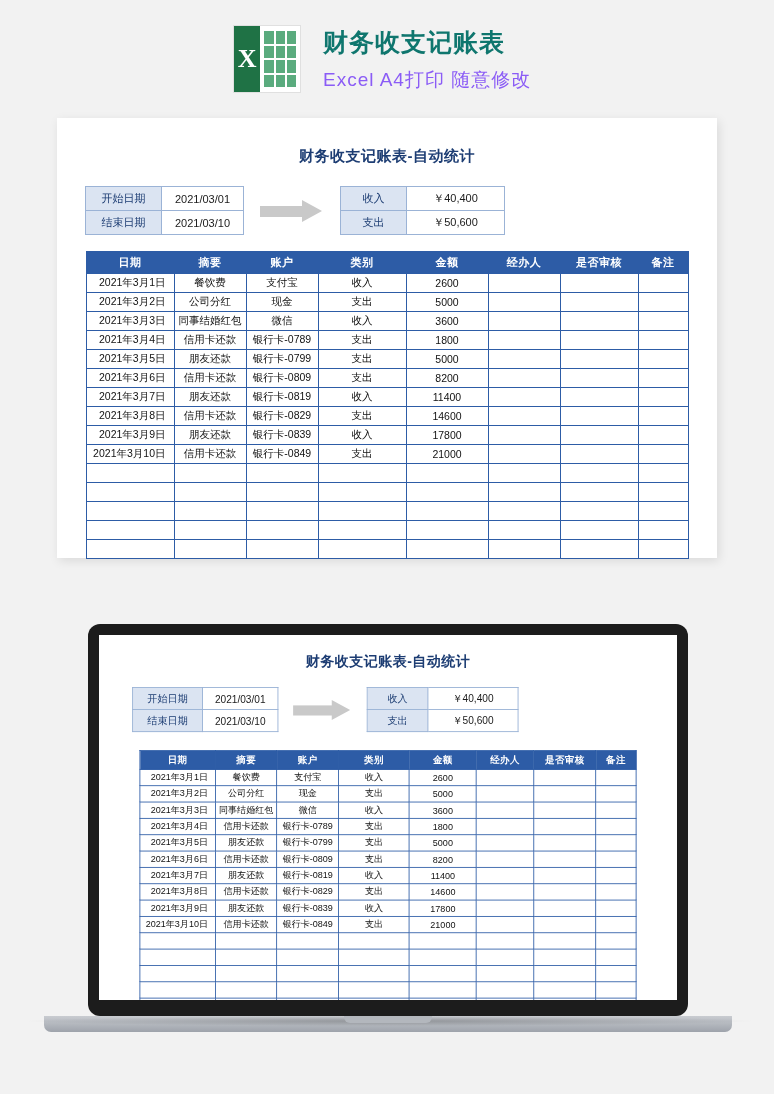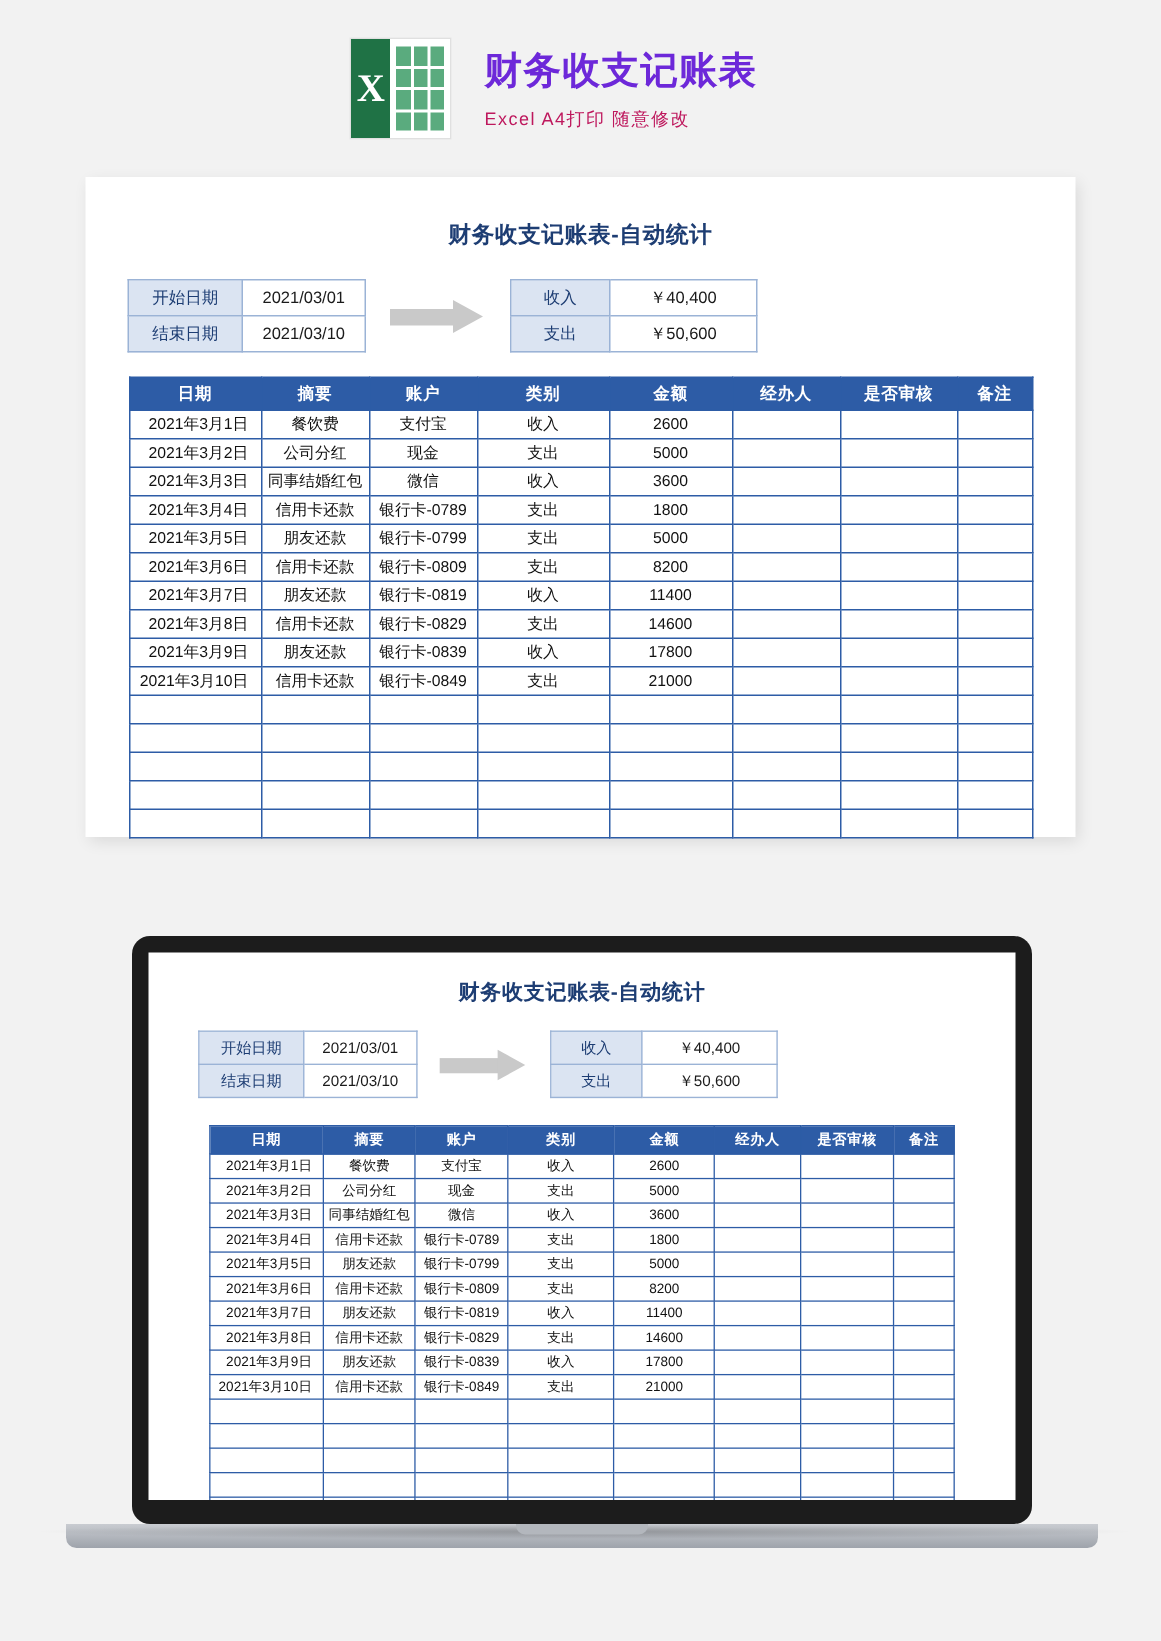--- a/index.html
+++ b/index.html
@@ -29,24 +29,24 @@
     font-weight: bold; font-size: 26px; font-family: "Liberation Serif", serif;
   }
   .logo-right {
     flex: 1; background: #fff; position: relative;
     display: grid; grid-template-columns: 1fr 1fr 1fr; grid-template-rows: 1fr 1fr 1fr 1fr;
     gap: 2px; padding: 5px 4px;
   }
   .logo-right i { background: #5aab7e; display: block; }
   .header-text { margin-left: 22px; display: flex; flex-direction: column; justify-content: center; }
   .header-title {
-    font-size: 25px; font-weight: bold; color: #6d28d9; letter-spacing: 1px;
+    font-size: 25px; font-weight: bold; color: #0f766e; letter-spacing: 1px;
     margin-bottom: 8px;
   }
-  .header-sub { font-size: 12px; color: #be185d; letter-spacing: 1px; }
+  .header-sub { font-size: 19px; color: #8b5cf6; letter-spacing: 1px; }
 
   
   .card {
     position: absolute; left: 57px; top: 118px; width: 660px; height: 440px;
     background: #ffffff; box-shadow: 2px 3px 10px rgba(0,0,0,0.10);
   }
   .sheet-title {
     text-align: center; font-size: 15px; font-weight: bold; color: #1d3d73;
     padding-top: 29px; letter-spacing: 0.5px;
   }

